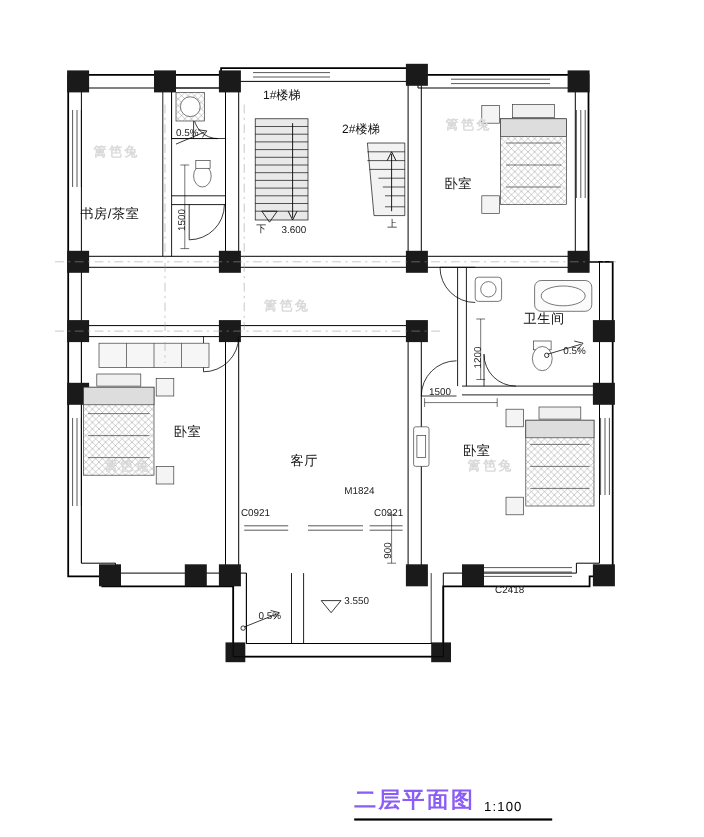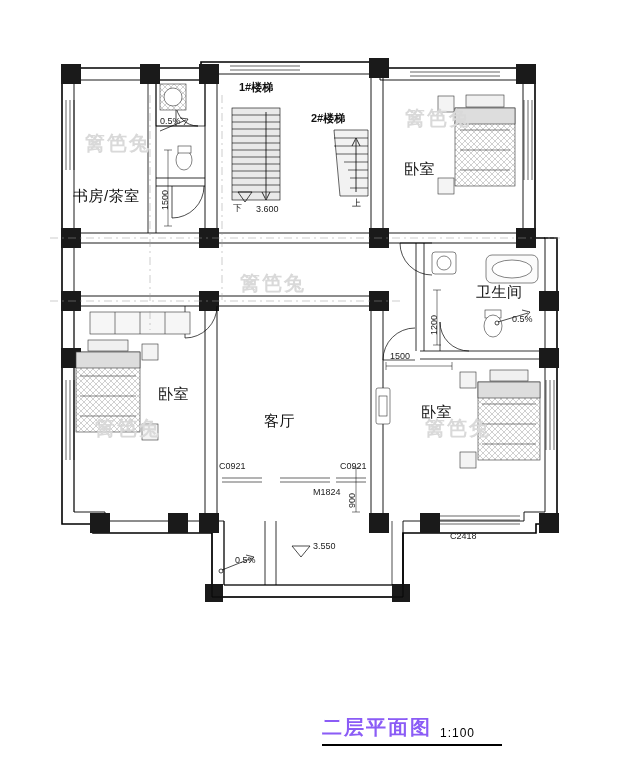--- a/index.html
+++ b/index.html
@@ -21,44 +21,44 @@
     height: 761px;
   }
   .lbl {
     position: absolute;
     color: #111;
     font-family: "Liberation Sans", sans-serif;
     white-space: nowrap;
     line-height: 1;
   }
   .room {
-    font-size: 15px;
+    font-size: 12px;
     letter-spacing: 0.5px;
   }
   .dim {
     font-size: 9px;
     color: #222;
   }
   .dimv {
     font-size: 9px;
     color: #222;
     transform: rotate(-90deg);
     transform-origin: left top;
   }
   .tag {
     font-size: 9px;
     color: #222;
   }
   .stair {
     font-size: 11px;
-    font-weight: bold;
+    font-weight: normal;
   }
   .wm {
     position: absolute;
-    font-size: 20px;
+    font-size: 12px;
     font-weight: bold;
     color: #d9d9d9;
     letter-spacing: 2px;
     white-space: nowrap;
     pointer-events: none;
   }
   #title-block {
     position: absolute;
     left: 322px;
     top: 714px;
@@ -380,21 +380,21 @@
 <div class="lbl dim" style="left:160px; top:117px;">0.5%</div>
 <div class="lbl dim" style="left:512px; top:315px;">0.5%</div>
 <div class="lbl dim" style="left:235px; top:556px;">0.5%</div>
 
 <div class="lbl dimv" style="left:161px; top:210px;">1500</div>
 <div class="lbl dimv" style="left:430px; top:335px;">1200</div>
 <div class="lbl dimv" style="left:348px; top:508px;">900</div>
 <div class="lbl dim" style="left:390px; top:352px;">1500</div>
 
 <div class="lbl tag" style="left:219px; top:462px;">C0921</div>
-<div class="lbl tag" style="left:277px; top:488px;padding-left:36px;">M1824</div>
+<div class="lbl tag" style="left:277px; top:442px;padding-left:36px;">M1824</div>
 <div class="lbl tag" style="left:340px; top:462px;">C0921</div>
 <div class="lbl tag" style="left:450px; top:519px;margin-top:13px;">C2418</div>
 
 <div id="title-block">
   <div id="title-main">二层平面图</div>
   <div id="title-scale">1:100</div>
   <div id="title-underline"></div>
 </div>
 
 </body></html>

